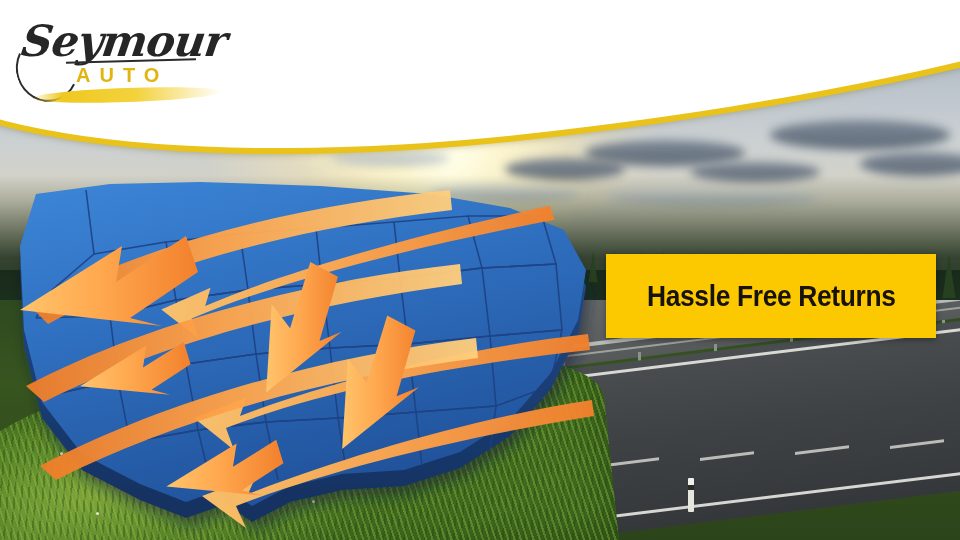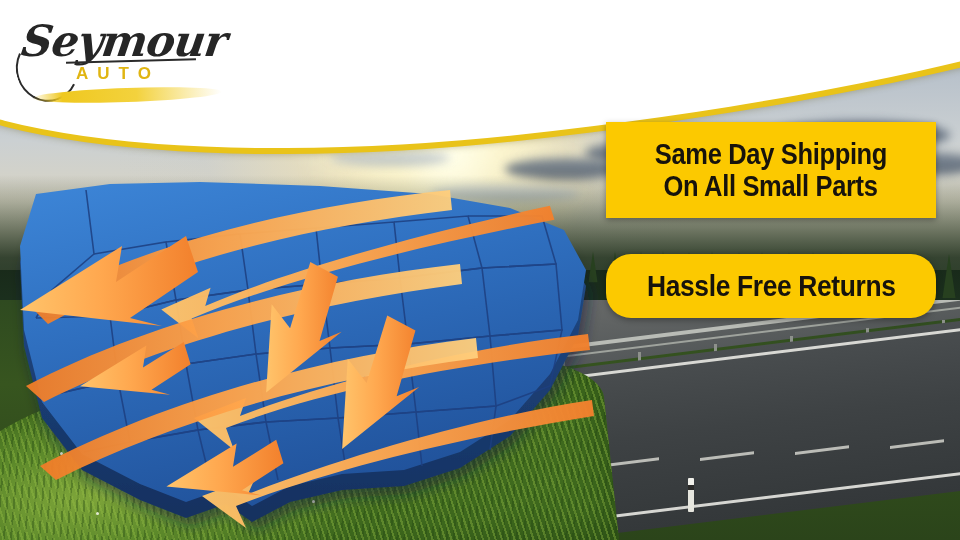--- a/index.html
+++ b/index.html
@@ -129,21 +129,21 @@
     position:absolute; left:8px; top:6px;
     font-family:"DejaVu Serif", serif;
     font-style:italic; font-weight:700;
     font-size:43px; color:#262626;
     letter-spacing:-1px;
     transform:skewX(-8deg);
   }
   .logo-auto {
     position:absolute; left:62px; top:54px;
     font-family:"Liberation Sans", sans-serif;
-    font-weight:700; font-size:17px;
+    font-weight:700; font-size:20px;
     letter-spacing:9px; color:#e0b512;
   }
   .logo-swoosh {
     position:absolute; left:18px; top:78px; width:190px; height:14px;
     background:linear-gradient(to right, rgba(240,200,30,0) 0%, #efc820 16%, #f3d23d 55%, rgba(243,210,61,0) 100%);
     border-radius:50%;
     transform:rotate(-2deg);
   }
   .logo-loop {
     position:absolute; left:2px; top:26px; width:62px; height:66px;
@@ -236,21 +236,21 @@
   .banner .bline {
     color:#17130c;
     font-family:"Liberation Sans", sans-serif;
     font-weight:700;
     letter-spacing:-0.4px;
     transform:scaleX(.88);
     white-space:nowrap;
     line-height:1.12;
   }
   #banner-0 { left:606px; top:122px;  width:330px; height:96px; }
-  #banner-1 { left:606px; top:254px;  width:330px; height:64px;border-radius:25px; }
+  #banner-1 { left:606px; top:254px;  width:330px; height:84px; }
   #banner-2 { left:606px; top:352px;  width:330px; height:100px; }
   #banner-0 .bline { font-size:29px; }
   #banner-1 .bline { font-size:30px; }
   #banner-2 .bline { font-size:29px; }
 </style>
 </head>
 <body>
 
 <div id="stage">
 
@@ -447,23 +447,19 @@
   <div class="swoosh-white"></div>
 
   <div class="logo">
     <div class="logo-loop"></div>
     <div class="logo-script">Seymour</div>
     <div class="logo-underline"></div>
     <div class="logo-auto">AUTO</div>
     <div class="logo-swoosh"></div>
   </div>
 
-  <div class="banner" id="banner-0">
-    <div class="bline">Same Day Shipping</div>
-    <div class="bline">On All Small Parts</div>
-  </div>
 
   <div class="banner" id="banner-1">
     <div class="bline">Hassle Free Returns</div>
   </div>
 
 
 </div>
 
 </body></html>

